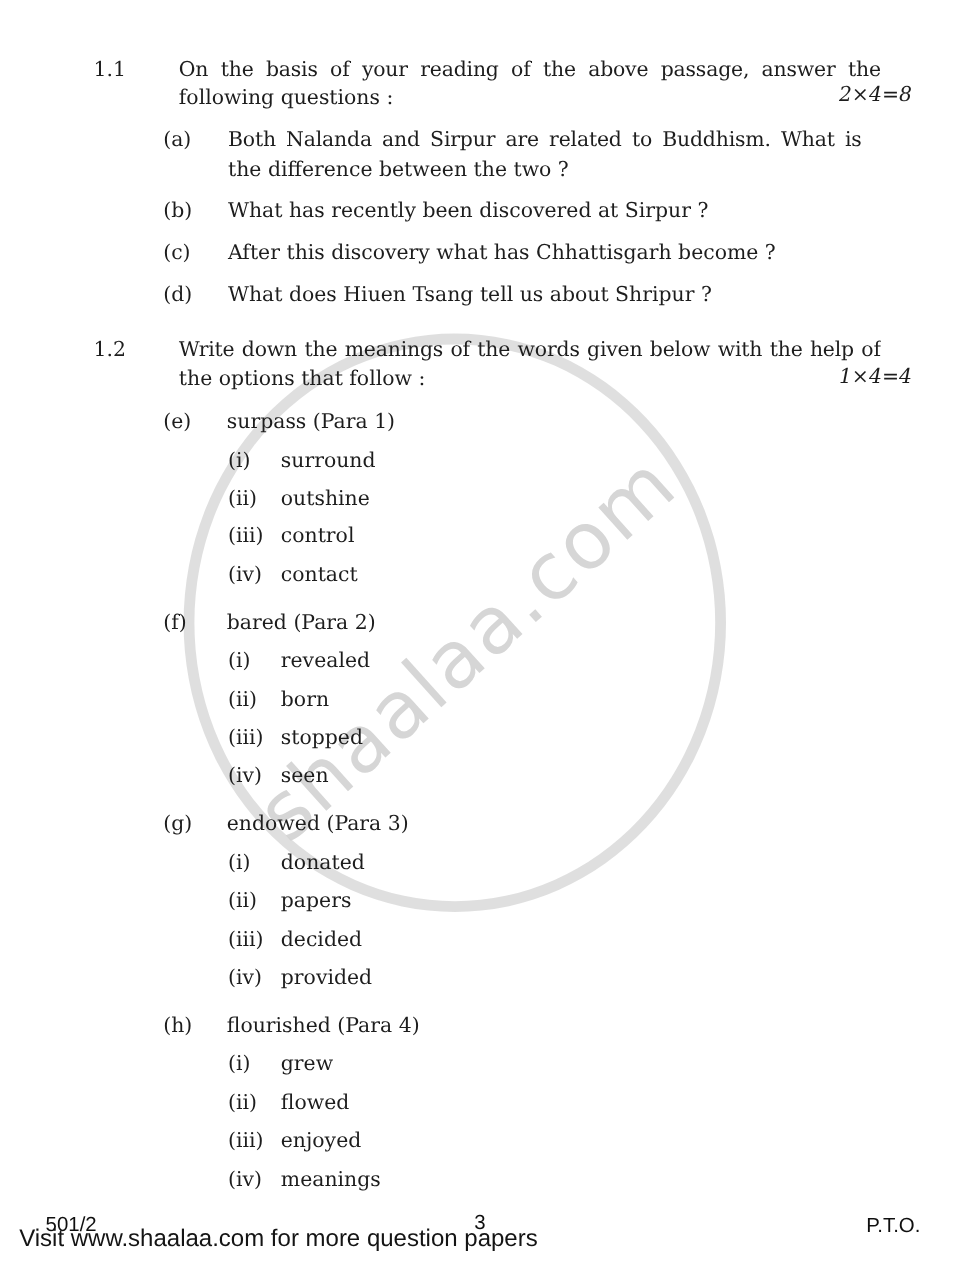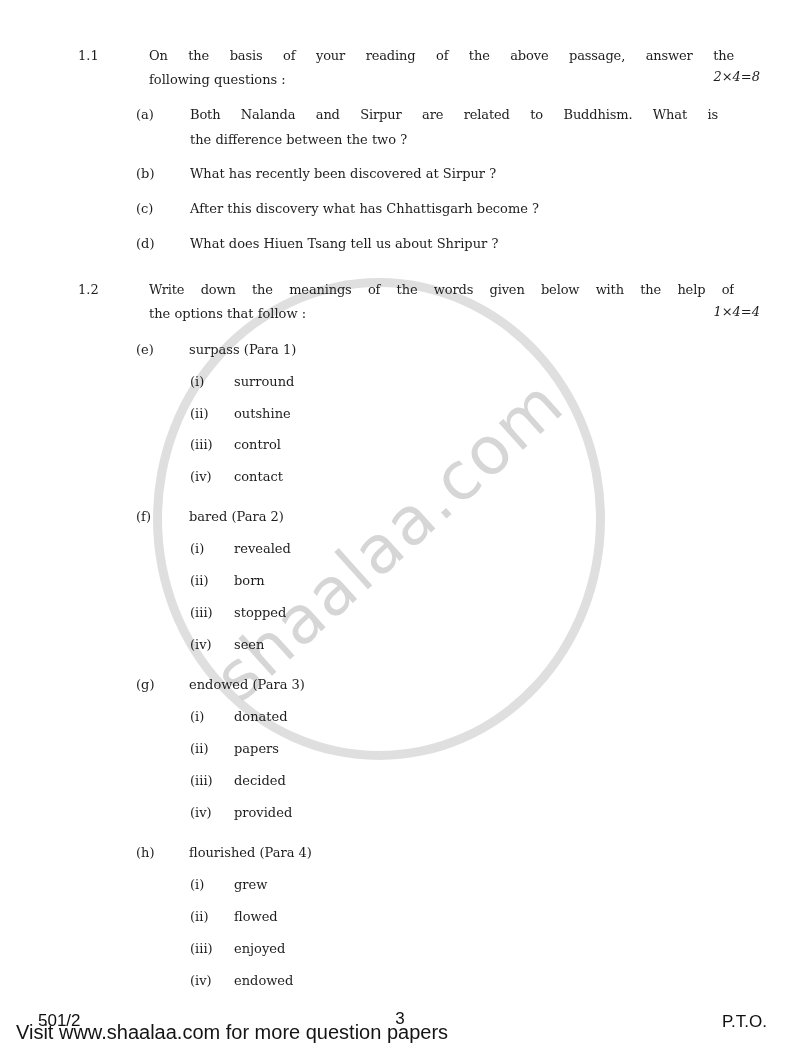--- a/index.html
+++ b/index.html
@@ -7,21 +7,21 @@
     position: relative;
     width: 800px;
     height: 1060px;
     background: #ffffff;
     overflow: hidden;
   }
   
   .t {
     position: absolute;
     font-family: "DejaVu Serif", serif;
-    font-size: 13px;
+    font-size: 17px;
     line-height: 1.25;
     color: #1d1d1d;
     white-space: nowrap;
     z-index: 2;
   }
   .num   { left: 78px; }
   .para  { left: 133px; margin-left: 16px; }
   .qlab  { left: 136px; }
   .qtext { left: 190px; }
   .word  { left: 189px; }
@@ -145,21 +145,21 @@
 
     <div class="t qlab" style="top:845px">(h)</div>
     <div class="t word" style="top:845px">flourished (Para 4)</div>
     <div class="t olab" style="top:877px">(i)</div>
     <div class="t otext" style="top:877px">grew</div>
     <div class="t olab" style="top:909px">(ii)</div>
     <div class="t otext" style="top:909px">flowed</div>
     <div class="t olab" style="top:941px">(iii)</div>
     <div class="t otext" style="top:941px">enjoyed</div>
     <div class="t olab" style="top:973px">(iv)</div>
-    <div class="t otext" style="top:973px">endowed</div>
+    <div class="t otext" style="top:973px">meanings</div>
   </section>
 
   <footer>
     <div class="f" style="left:38px; top:1011px">501/2</div>
     <div class="f" style="left:0; top:1009px; width:800px; text-align:center">3</div>
     <div class="f" style="right:33px; top:1012px">P.T.O.</div>
     <div class="f f-visit" style="left:16px; top:1021px">Visit www.shaalaa.com for more question papers</div>
   </footer>
 
 </div>

